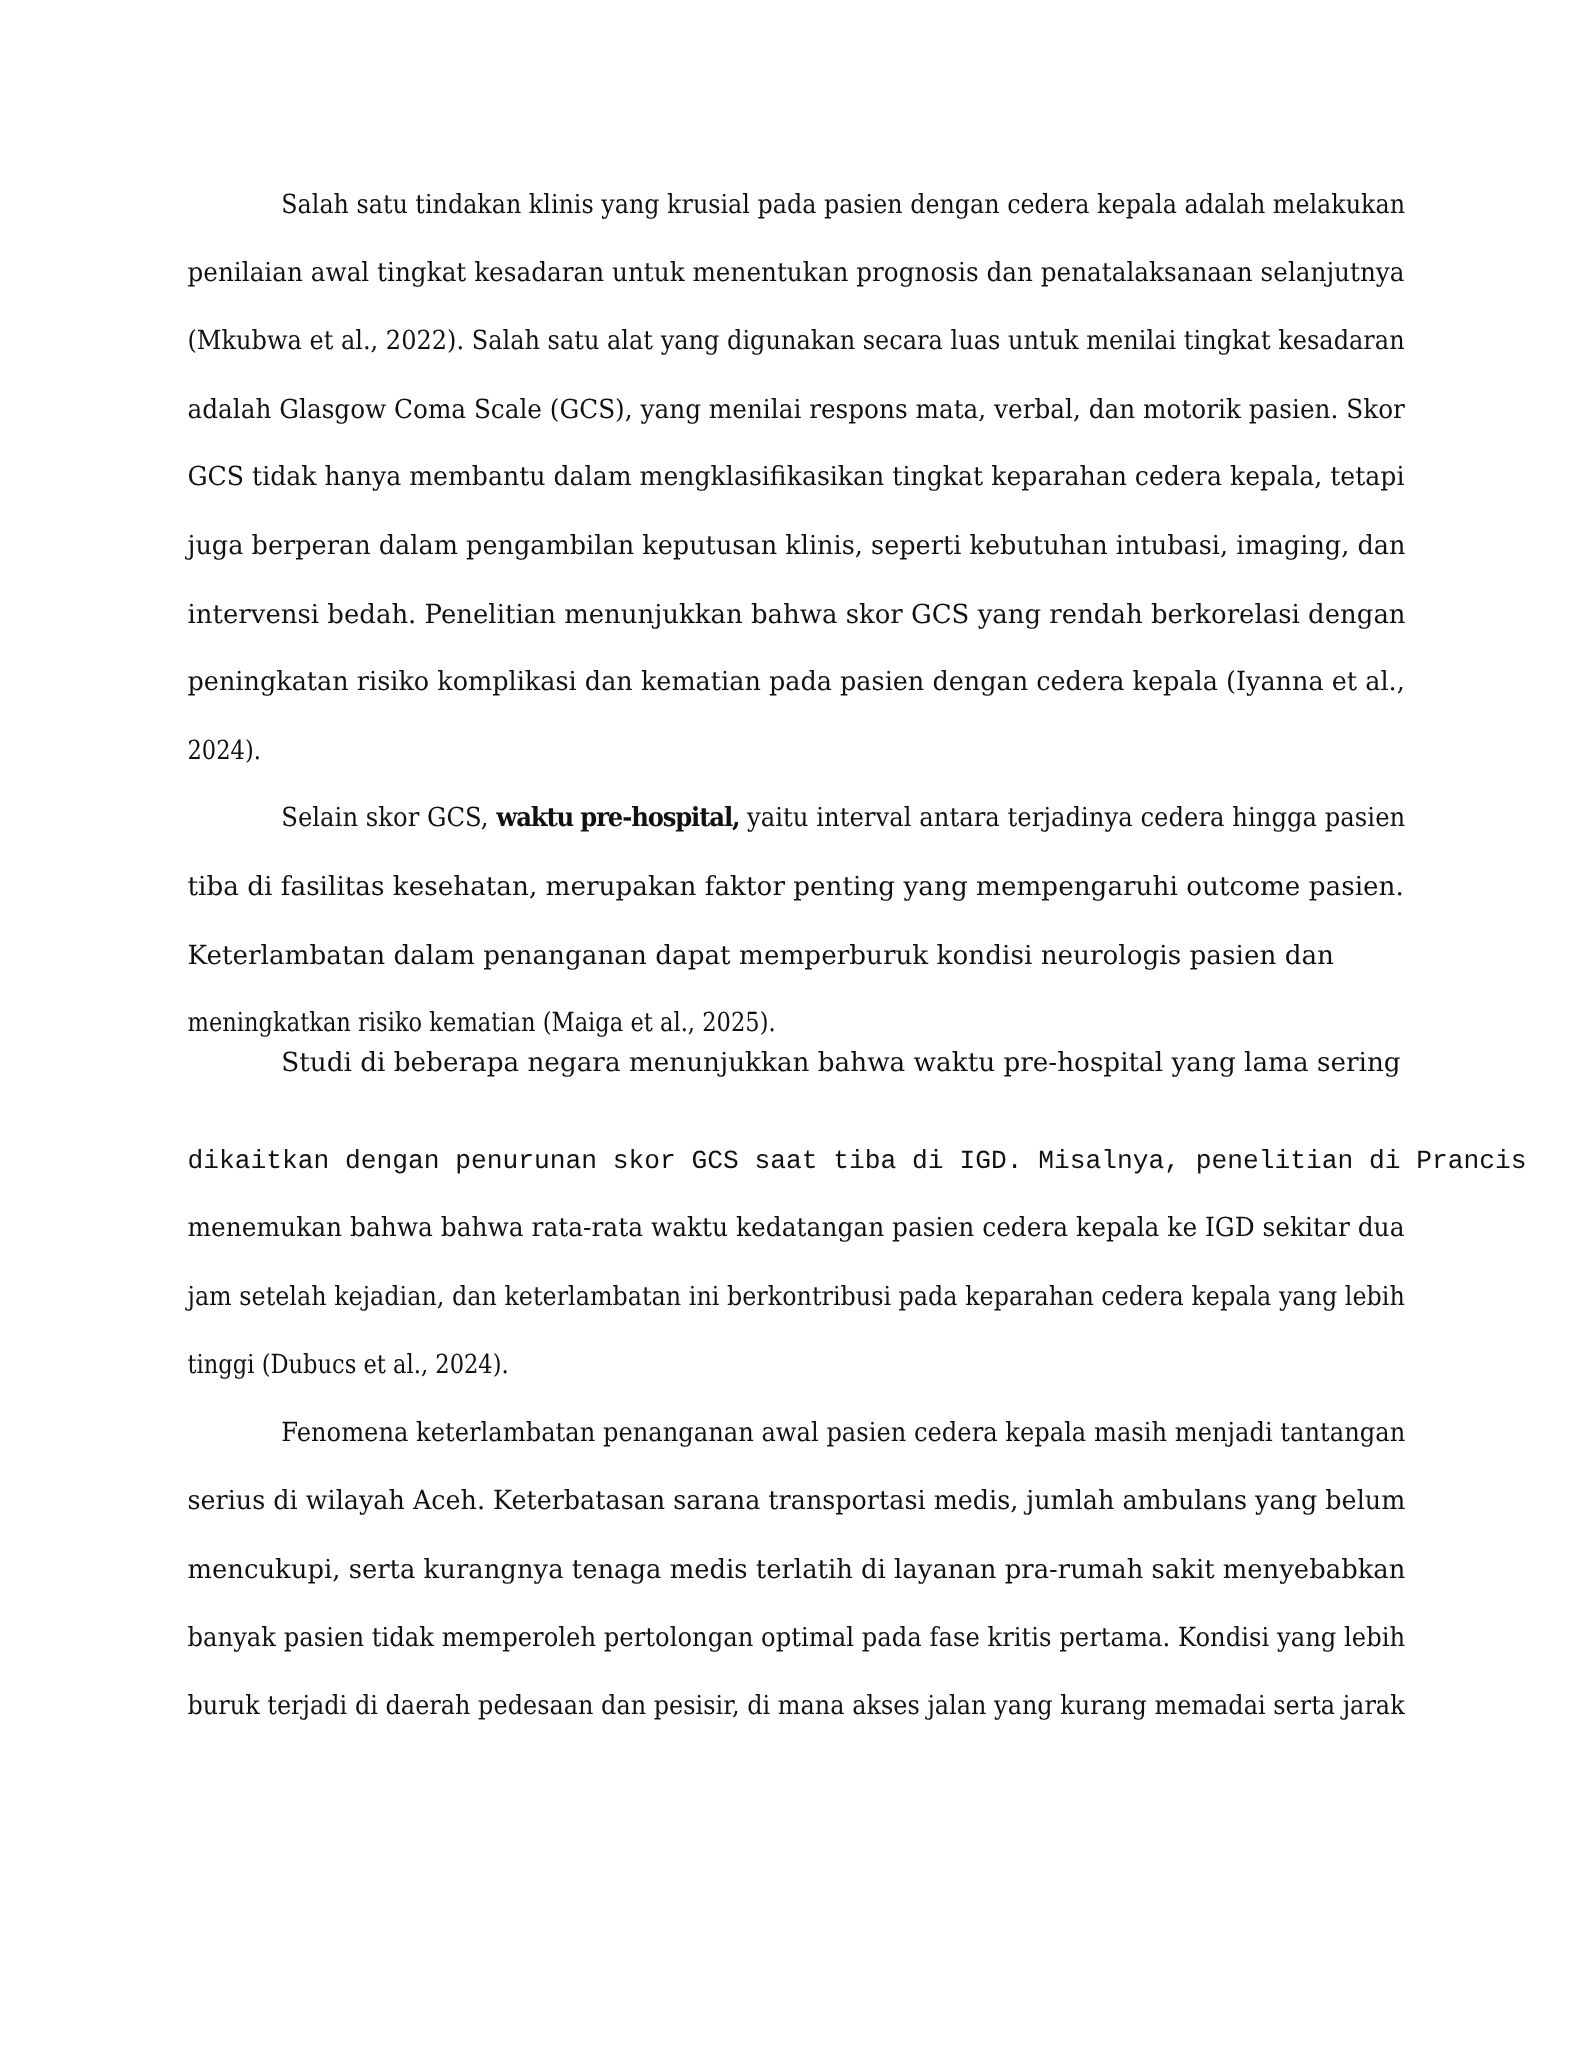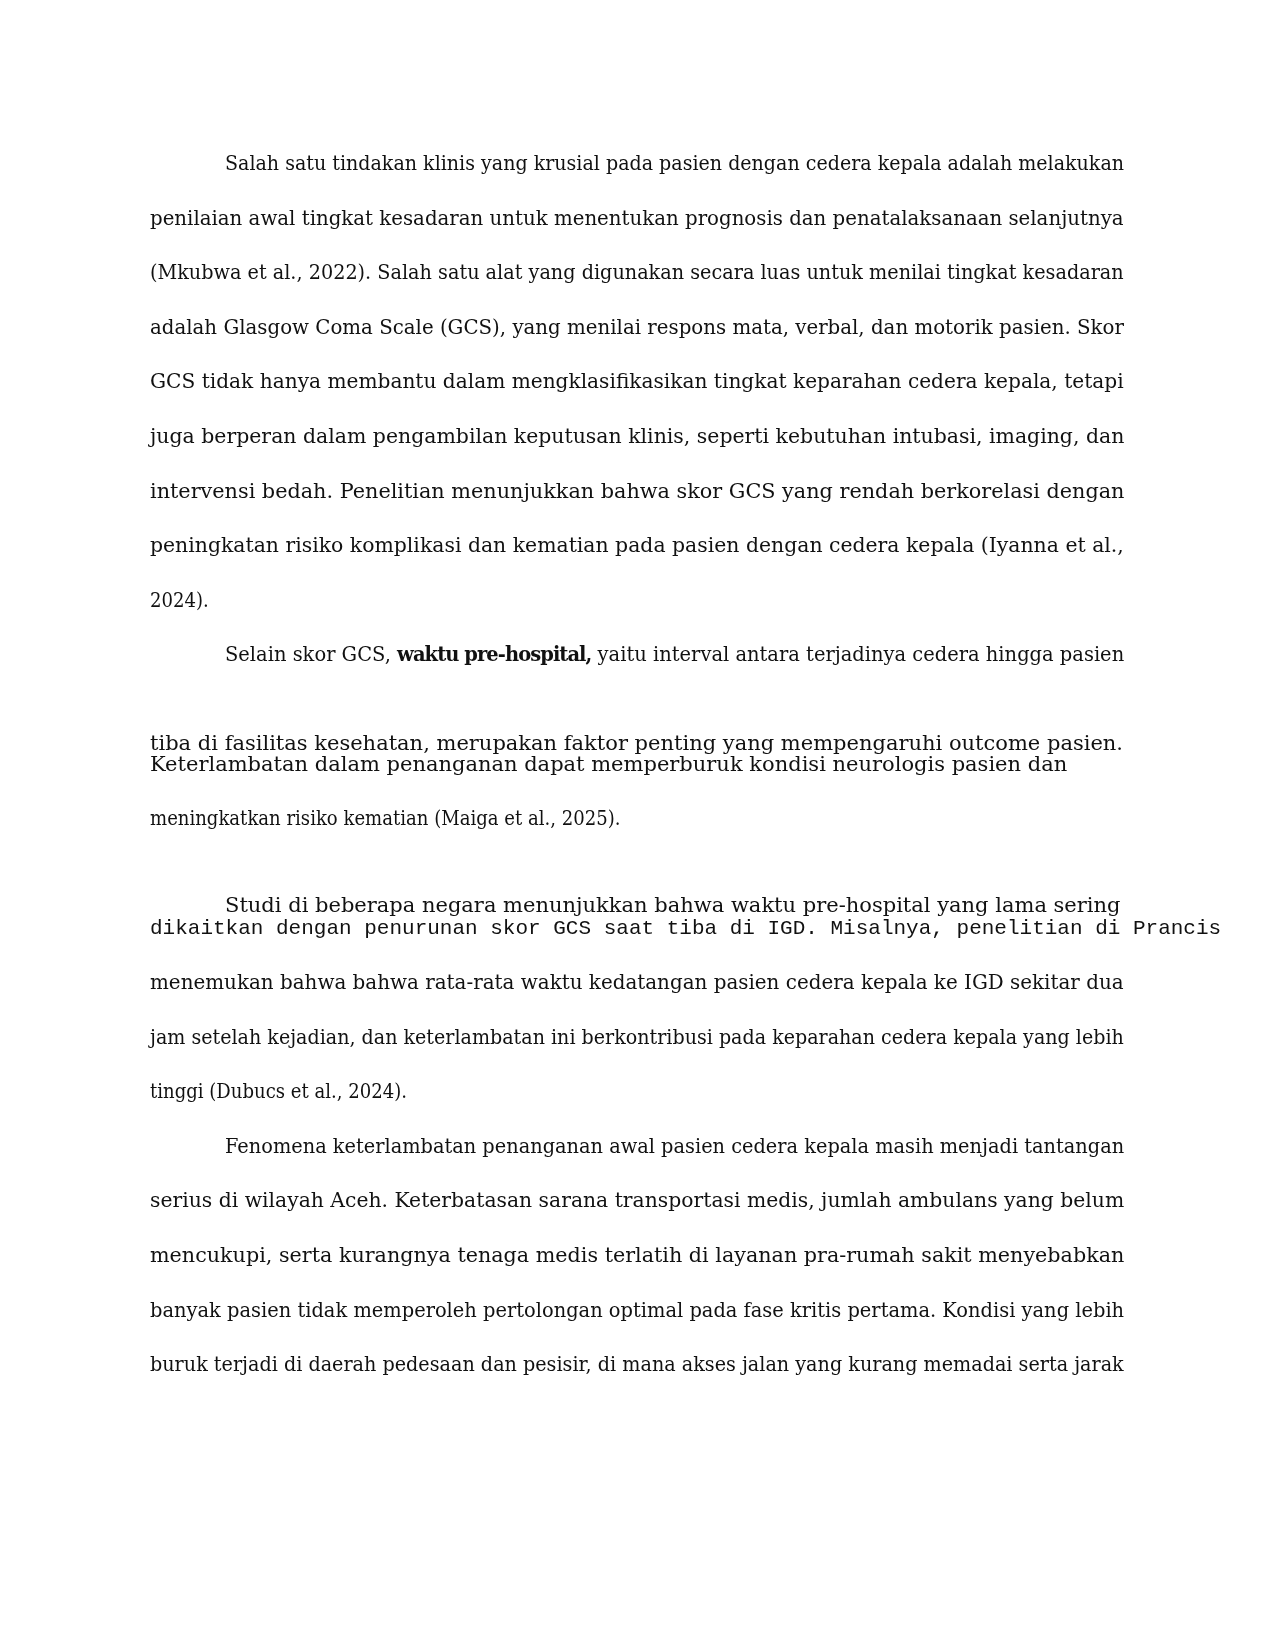--- a/index.html
+++ b/index.html
@@ -33,26 +33,26 @@
       <div class="line" style="top: 257.2px; text-align: left; text-align-last: left; transform: scaleX(0.915414); width: 1064px;"><span style="white-space: pre;">(Mkubwa et al., 2022). Salah satu alat yang digunakan secara luas untuk menilai tingkat kesadaran</span></div>
       <div class="line" style="top: 311.8px; text-align: left; text-align-last: left; transform: scaleX(0.941973); width: 1034px;"><span style="white-space: pre;">adalah Glasgow Coma Scale (GCS), yang menilai respons mata, verbal, dan motorik pasien. Skor</span></div>
       <div class="line" style="top: 366.4px; text-align: left; text-align-last: left; transform: scaleX(0.958661); width: 1016px;"><span style="white-space: pre;">GCS tidak hanya membantu dalam mengklasifikasikan tingkat keparahan cedera kepala, tetapi</span></div>
       <div class="line" style="top: 421px; text-align: left; text-align-last: left; transform: scaleX(0.973027); width: 1001px;"><span style="white-space: pre;">juga berperan dalam pengambilan keputusan klinis, seperti kebutuhan intubasi, imaging, dan</span></div>
       <div class="line" style="top: 475.6px; text-align: left; text-align-last: left; transform: scaleX(0.988832); width: 985px;"><span style="white-space: pre;">intervensi bedah. Penelitian menunjukkan bahwa skor GCS yang rendah berkorelasi dengan</span></div>
       <div class="line" style="top: 530.2px; text-align: left; text-align-last: left; transform: scaleX(0.971087); width: 1003px;"><span style="white-space: pre;">peningkatan risiko komplikasi dan kematian pada pasien dengan cedera kepala (Iyanna et al.,</span></div>
       <div class="line last" style="top: 584.8px; text-align: left; text-align-last: left; transform: scaleX(0.86);"><span style="white-space: pre;">2024).</span></div>
     </div>
     <div>
       <div class="line indent" style="top: 639.4px; text-align: left; text-align-last: left; transform: scaleX(0.926804); width: 970px;"><span style="white-space: pre;">Selain skor GCS, </span><span class="seg-bold" style="white-space: pre;">waktu pre-hospital,</span><span style="white-space: pre;"> yaitu interval antara terjadinya cedera hingga pasien</span></div>
-      <div class="line" style="top: 694px; text-align: left; text-align-last: left; word-spacing: 0px; margin-top: 34px;"><span style="white-space: pre;">tiba di fasilitas kesehatan, merupakan faktor penting yang mempengaruhi outcome pasien.</span></div>
+      <div class="line" style="top: 694px; text-align: left; text-align-last: left; word-spacing: 0px;"><span style="white-space: pre;">tiba di fasilitas kesehatan, merupakan faktor penting yang mempengaruhi outcome pasien.</span></div>
       <div class="line" style="top: 748.6px; text-align: right; text-align-last: left; word-spacing: 0px;"><span style="white-space: pre;">Keterlambatan dalam penanganan dapat memperburuk kondisi neurologis pasien dan</span></div>
       <div class="line last" style="top: 803.2px; text-align: left; text-align-last: left; transform: scaleX(0.86);"><span style="white-space: pre;">meningkatkan risiko kematian (Maiga et al., 2025).</span></div>
     </div>
     <div>
-      <div class="line indent" style="top: 890px; text-align: center; text-align-last: left; word-spacing: 0px;"><span style="white-space: pre;">Studi di beberapa negara menunjukkan bahwa waktu pre-hospital yang lama sering</span></div>
+      <div class="line indent" style="top: 835px; text-align: center; text-align-last: left; word-spacing: 0px;"><span style="white-space: pre;">Studi di beberapa negara menunjukkan bahwa waktu pre-hospital yang lama sering</span></div>
       <div class="line" style="top: 912.4px; text-align: left; text-align-last: left; word-spacing: 0px;"><span style="white-space: pre; font-family: Liberation Mono, monospace;">dikaitkan dengan penurunan skor GCS saat tiba di IGD. Misalnya, penelitian di Prancis</span></div>
       <div class="line" style="top: 967px; text-align: left; text-align-last: left; transform: scaleX(0.947471); width: 1028px;"><span style="white-space: pre;">menemukan bahwa bahwa rata-rata waktu kedatangan pasien cedera kepala ke IGD sekitar dua</span></div>
       <div class="line" style="top: 1021.6px; text-align: left; text-align-last: left; transform: scaleX(0.908582); width: 1072px;"><span style="white-space: pre;">jam setelah kejadian, dan keterlambatan ini berkontribusi pada keparahan cedera kepala yang lebih</span></div>
       <div class="line last" style="top: 1076.2px; text-align: left; text-align-last: left; transform: scaleX(0.86);"><span style="white-space: pre;">tinggi (Dubucs et al., 2024).</span></div>
     </div>
     <div>
       <div class="line indent" style="top: 1130.8px; text-align: left; text-align-last: left; transform: scaleX(0.921107); width: 976px;"><span style="white-space: pre;">Fenomena keterlambatan penanganan awal pasien cedera kepala masih menjadi tantangan</span></div>
       <div class="line" style="top: 1185.4px; text-align: left; text-align-last: left; transform: scaleX(0.968191); width: 1006px;"><span style="white-space: pre;">serius di wilayah Aceh. Keterbatasan sarana transportasi medis, jumlah ambulans yang belum</span></div>
       <div class="line" style="top: 1240px; text-align: left; text-align-last: left; transform: scaleX(0.984833); width: 989px;"><span style="white-space: pre;">mencukupi, serta kurangnya tenaga medis terlatih di layanan pra-rumah sakit menyebabkan</span></div>
       <div class="line" style="top: 1294.6px; text-align: left; text-align-last: left; transform: scaleX(0.924976); width: 1053px;"><span style="white-space: pre;">banyak pasien tidak memperoleh pertolongan optimal pada fase kritis pertama. Kondisi yang lebih</span></div>

